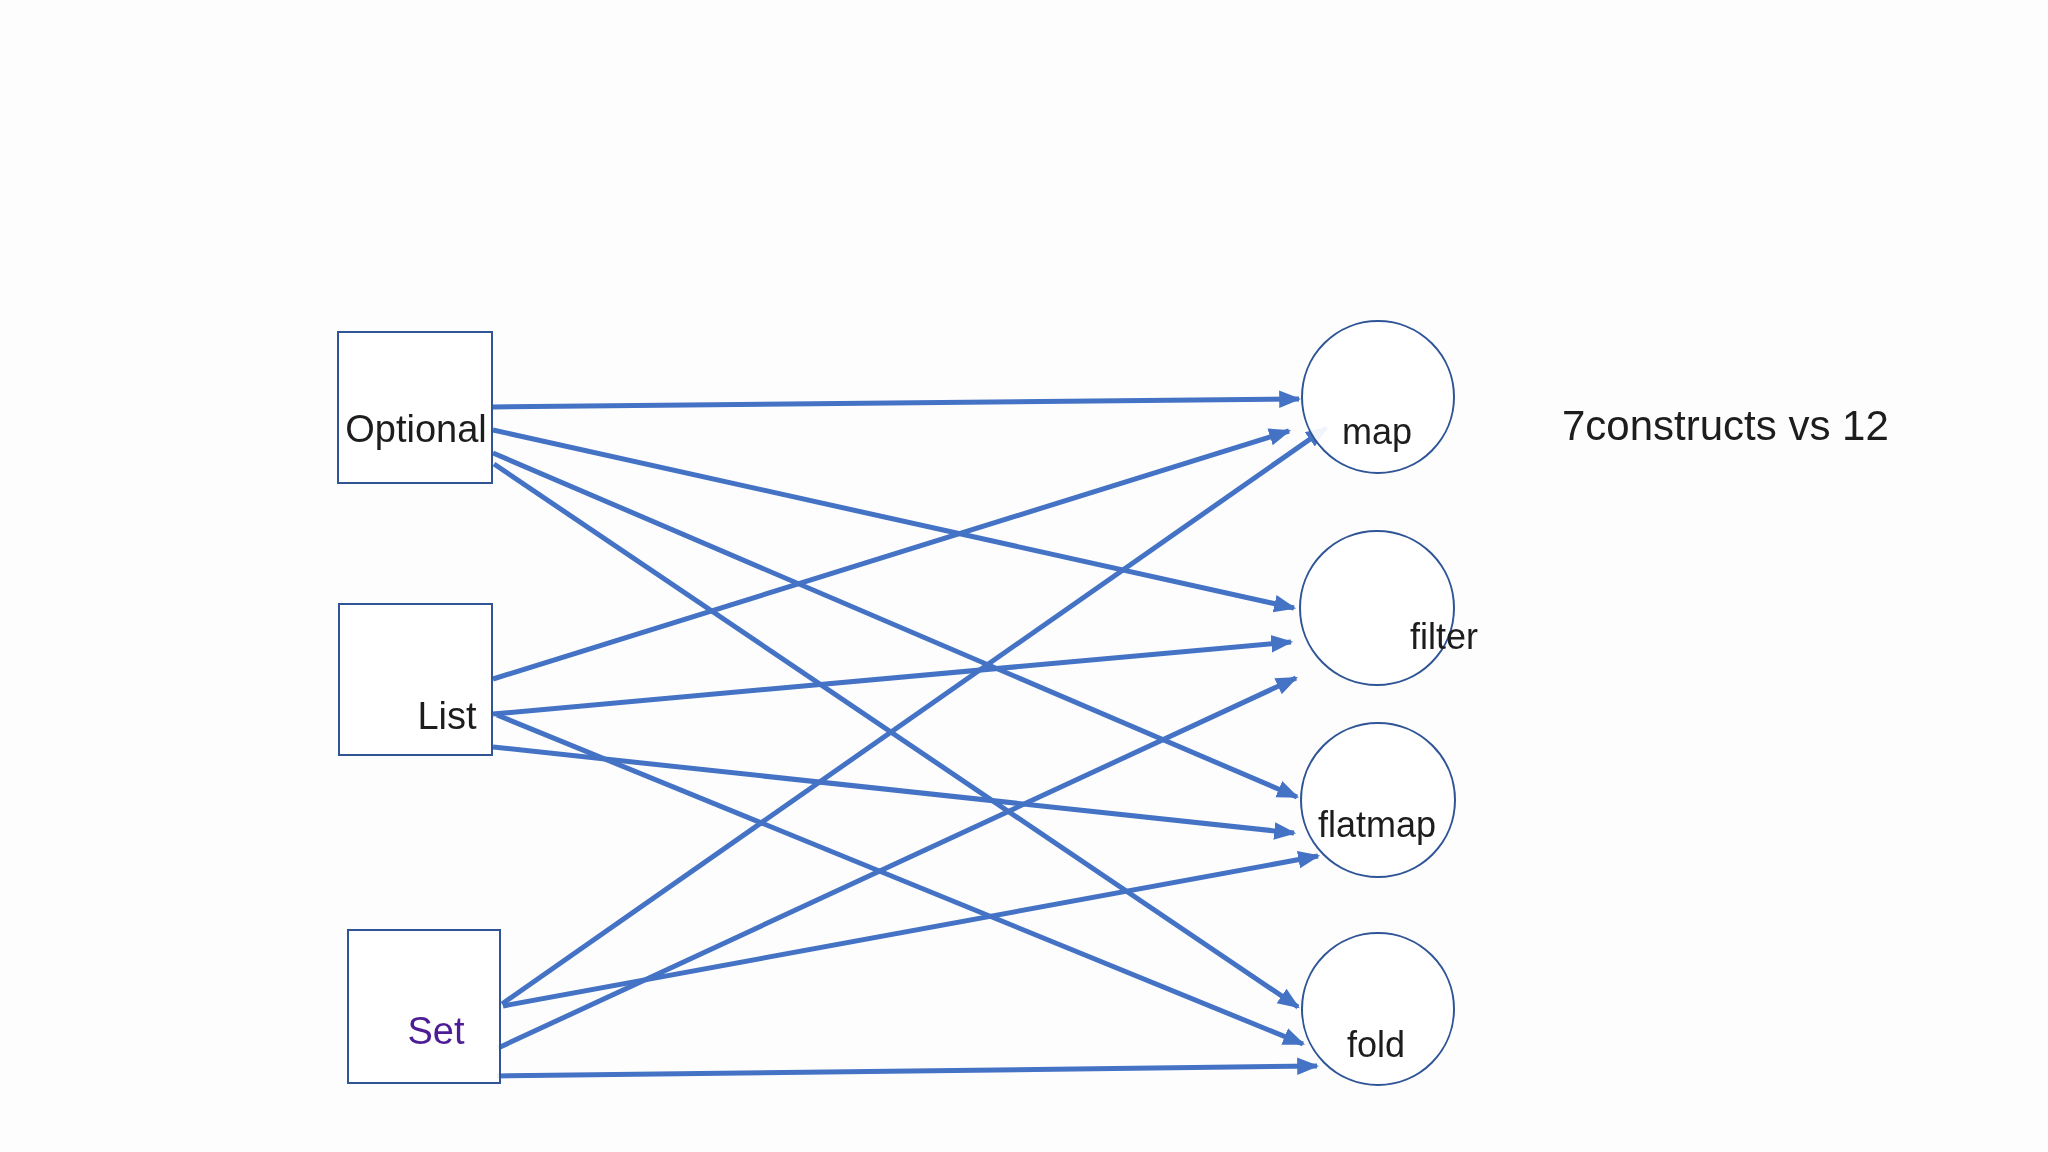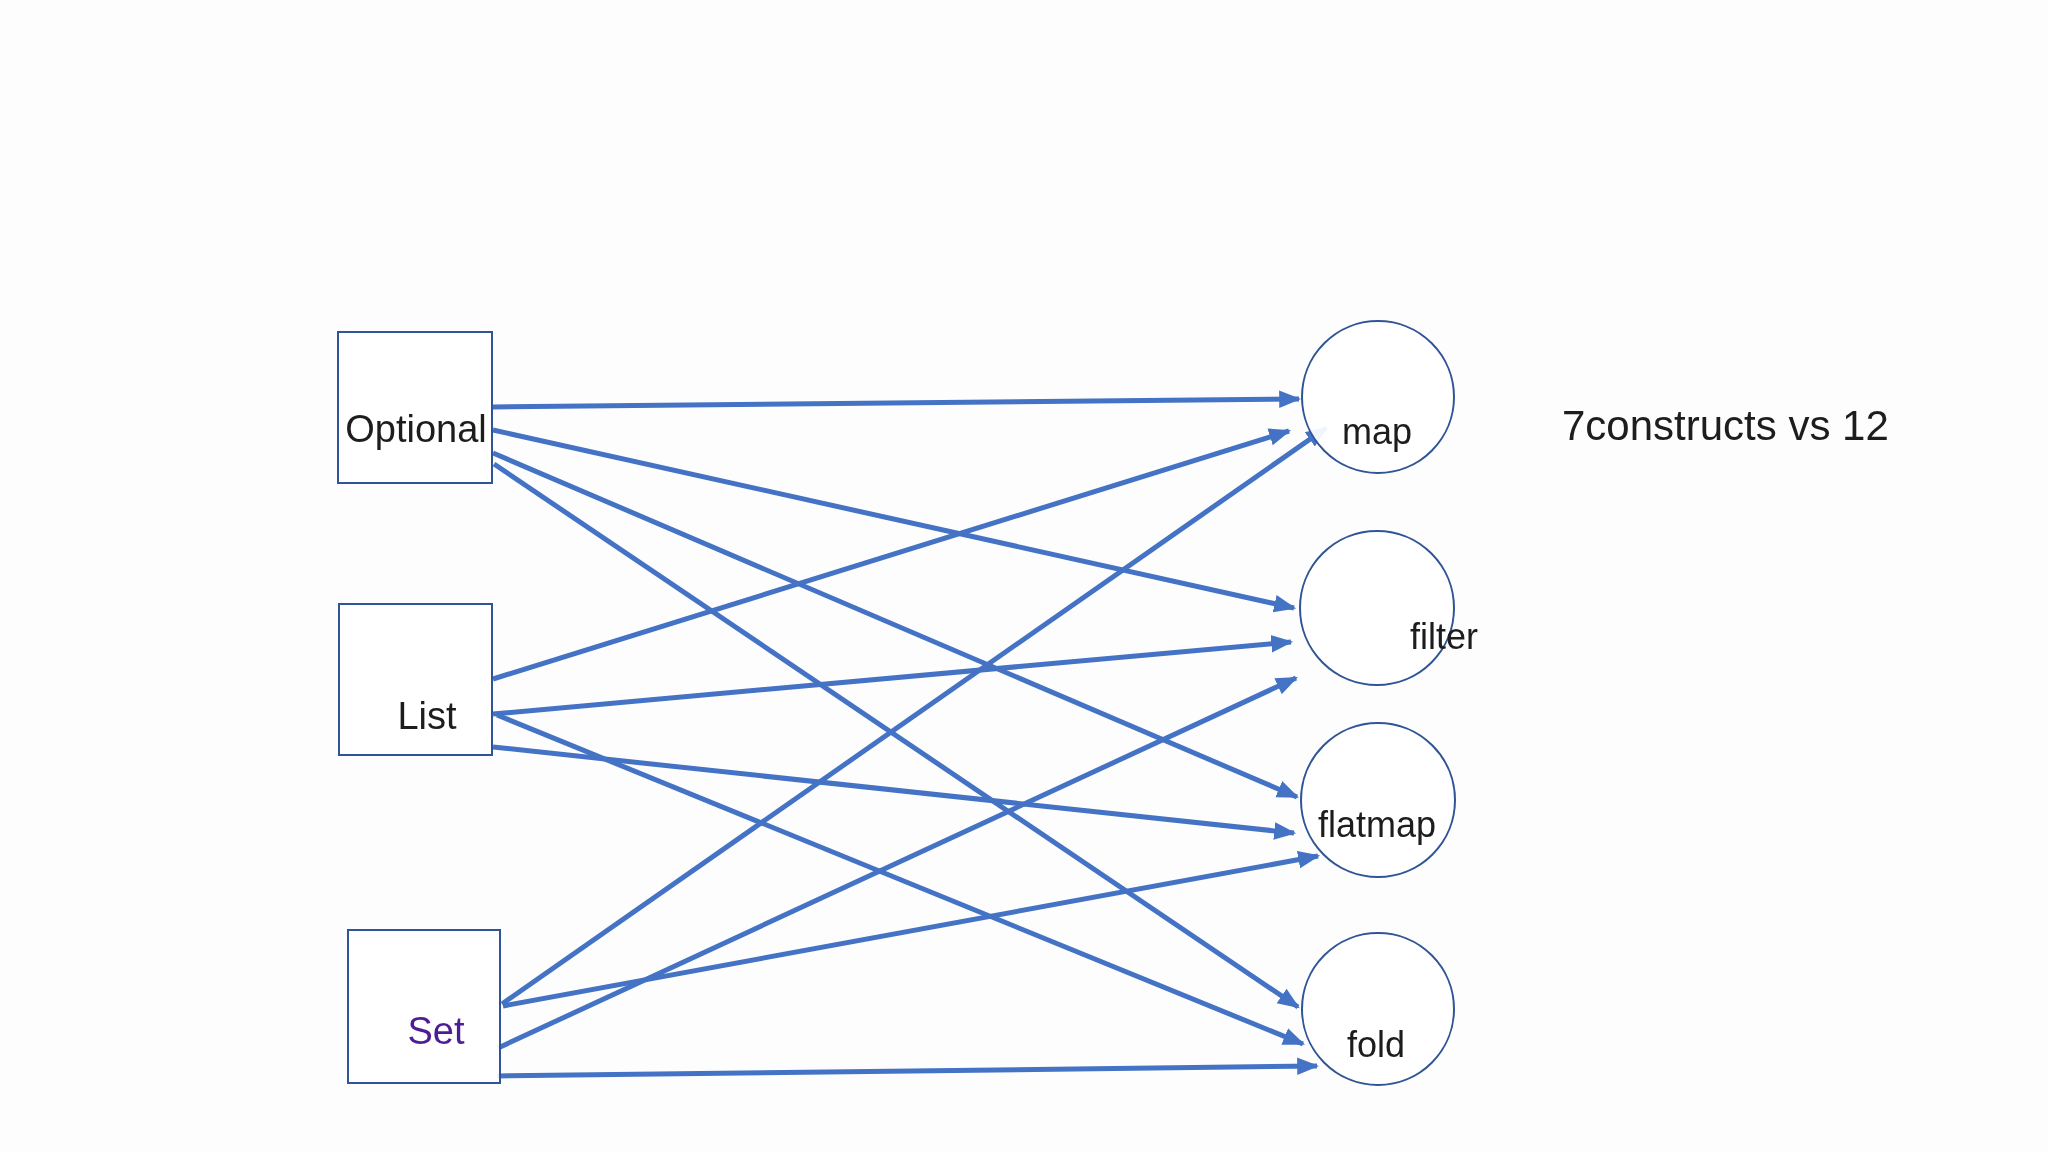--- a/index.html
+++ b/index.html
@@ -84,21 +84,21 @@
         <line x1="498" y1="1048" x2="1296" y2="678" stroke="#4472C4" stroke-width="5" marker-end="url(#arrowhead)"></line>
         <line x1="503" y1="1006" x2="1318" y2="856" stroke="#4472C4" stroke-width="5" marker-end="url(#arrowhead)"></line>
         <line x1="497" y1="1076" x2="1317" y2="1066" stroke="#4472C4" stroke-width="5" marker-end="url(#arrowhead)"></line>
       </g>
   </svg>
 
   <div id="nodes-layer">
       <div class="node-box" style="left: 337px; top: 331px; width: 156px; height: 153px; border: 2.5px solid rgb(47, 85, 151);"></div>
       <span class="node-label box-label" style="left: 416px; top: 429px; color: rgb(29, 29, 29);">Optional</span>
       <div class="node-box" style="left: 338px; top: 603px; width: 155px; height: 153px; border: 2.5px solid rgb(47, 85, 151);"></div>
-      <span class="node-label box-label" style="left: 427px; top: 716px; color: rgb(29, 29, 29);">List</span>
+      <span class="node-label box-label" style="left: 447px; top: 716px; color: rgb(29, 29, 29);">List</span>
       <div class="node-box" style="left: 347px; top: 929px; width: 154px; height: 155px; border: 2.5px solid rgb(47, 85, 151);"></div>
       <span class="node-label box-label" style="left: 436px; top: 1031px; color: #4c1d95;">Set</span>
       <div class="node-circle" style="left: 1301px; top: 320px; width: 154px; height: 154px; border: 2.5px solid rgb(47, 85, 151);"></div>
       <span class="node-label circle-label" style="left: 1377px; top: 411px; color: rgb(29, 29, 29);">map</span>
       <div class="node-circle" style="left: 1299px; top: 530px; width: 156px; height: 156px; border: 2.5px solid rgb(47, 85, 151);"></div>
       <span class="node-label circle-label" style="left: 1444px; top: 616px; color: rgb(29, 29, 29);">filter</span>
       <div class="node-circle" style="left: 1300px; top: 722px; width: 156px; height: 156px; border: 2.5px solid rgb(47, 85, 151);"></div>
       <span class="node-label circle-label" style="left: 1377px; top: 804px; color: rgb(29, 29, 29);">flatmap</span>
       <div class="node-circle" style="left: 1301px; top: 932px; width: 154px; height: 154px; border: 2.5px solid rgb(47, 85, 151);"></div>
       <span class="node-label circle-label" style="left: 1376px; top: 1024px; color: rgb(29, 29, 29); text-align: center;">fold</span>

